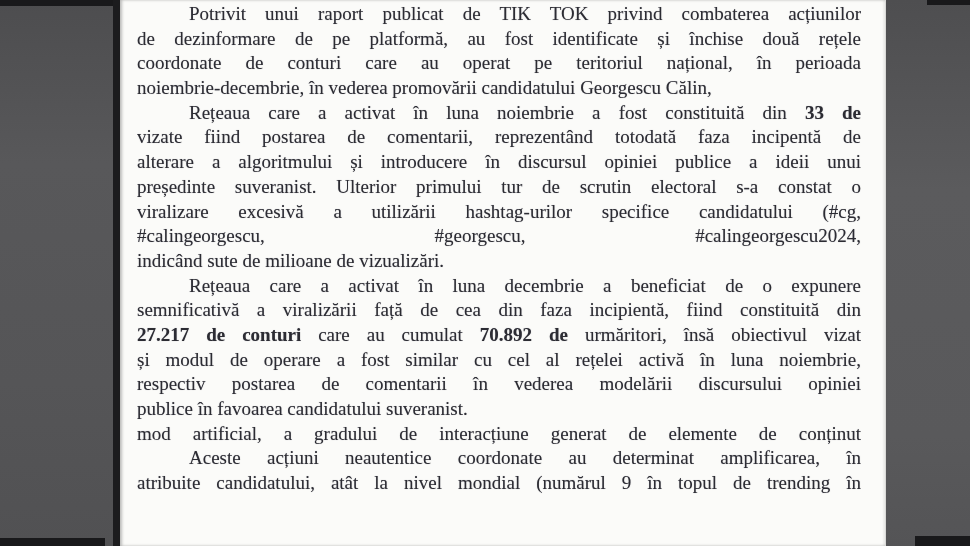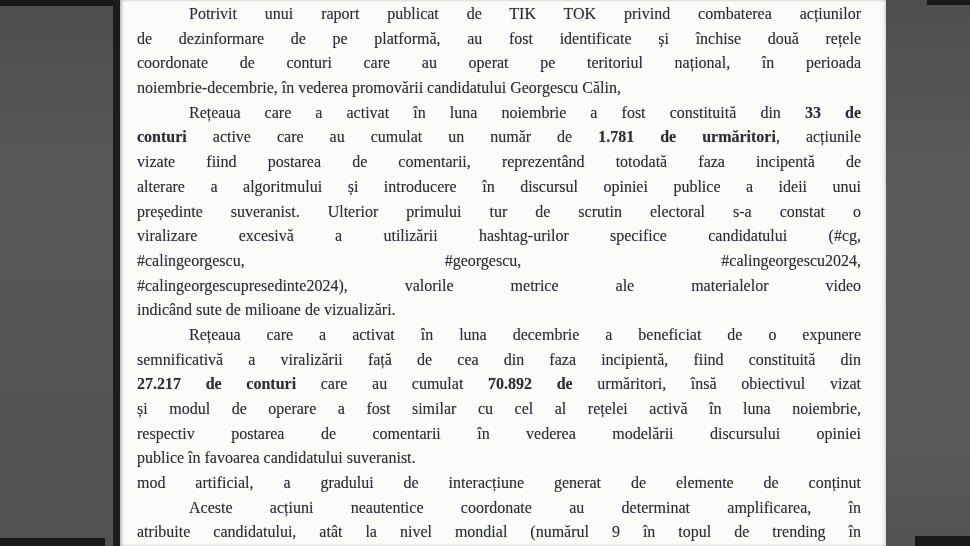--- a/index.html
+++ b/index.html
@@ -32,21 +32,21 @@
     box-sizing:border-box;
     background:#fbfbf9;
     border-left:7px solid #1c1c1e;
     border-right:1px solid #d9d9d7;
     box-shadow:inset 2px 0 3px rgba(0,0,0,.25), inset -2px 0 2px rgba(0,0,0,.06);
   }
   .text-column {
     position:absolute; left:0; top:0; right:0; bottom:0;
     padding:2px 24px 0 17px;
     color:#2c2c33;
-    font-size:16px;
+    font-size:19px;
     line-height:24.7px;
     text-shadow:0 0 1px rgba(44,44,66,.35);
   }
   .line {
     height:24.7px;
     overflow:hidden;
     text-align:justify;
     text-align-last:justify;
     white-space:normal;
   }
@@ -67,27 +67,25 @@
   <div class="bar bar-tr"></div>
   <div class="bar bar-br"></div>
 
   <div class="document">
     <div class="text-column" id="doc-text">
         <div class="line indent"><span class="">Potrivit unui raport publicat de TIK TOK privind combaterea acțiunilor</span></div>
         <div class="line"><span class="">de dezinformare de pe platformă, au fost identificate și închise două rețele</span></div>
         <div class="line"><span class="">coordonate de conturi care au operat pe teritoriul național, în perioada</span></div>
         <div class="line align-left"><span class="">noiembrie-decembrie, în vederea promovării candidatului Georgescu Călin,</span></div>
         <div class="line indent"><span class="">Rețeaua care a activat în luna noiembrie a fost constituită din </span><span class="seg-b ">33 de</span></div>
-        <div class="line"><span class="seg-b ">conturi</span><span class=""> active care au cumulat un număr de </span><span class="seg-b ">1.781 de urmăritori</span><span class="">, acțiunile</span></div>
         <div class="line"><span class="">vizate fiind postarea de comentarii, reprezentând totodată faza incipentă de</span></div>
         <div class="line"><span class="">alterare a algoritmului și introducere în discursul opiniei publice a ideii unui</span></div>
         <div class="line"><span class="">președinte suveranist. Ulterior primului tur de scrutin electoral s-a constat o</span></div>
         <div class="line"><span class="">viralizare excesivă a utilizării hashtag-urilor specifice candidatului </span><span class="seg-i">(#cg,</span></div>
         <div class="line"><span class="seg-i">#calingeorgescu, #georgescu, #calingeorgescu2024,</span></div>
-        <div class="line"><span class="seg-i">#calingeorgescupresedinte2024)</span><span class="">, valorile metrice ale materialelor video</span></div>
         <div class="line align-left"><span class="">indicând sute de milioane de vizualizări.</span></div>
         <div class="line indent"><span class="">Rețeaua care a activat în luna decembrie a beneficiat de o expunere</span></div>
         <div class="line"><span class="">semnificativă a viralizării față de cea din faza incipientă, fiind constituită din</span></div>
         <div class="line"><span class="seg-b ">27.217 de conturi</span><span class=""> care au cumulat </span><span class="seg-b ">70.892 de</span><span class=""> urmăritori, însă obiectivul vizat</span></div>
         <div class="line"><span class="">și modul de operare a fost similar cu cel al rețelei activă în luna noiembrie,</span></div>
         <div class="line"><span class="">respectiv postarea de comentarii în vederea modelării discursului opiniei</span></div>
         <div class="line align-left"><span class="">publice în favoarea candidatului suveranist.</span></div>
         <div class="line"><span class="">mod artificial, a gradului de interacțiune generat de elemente de conținut</span></div>
         <div class="line indent"><span class="">Aceste acțiuni neautentice coordonate au determinat amplificarea, în</span></div>
         <div class="line"><span class="">atribuite candidatului, atât la nivel mondial (numărul 9 în topul de trending în</span></div>

